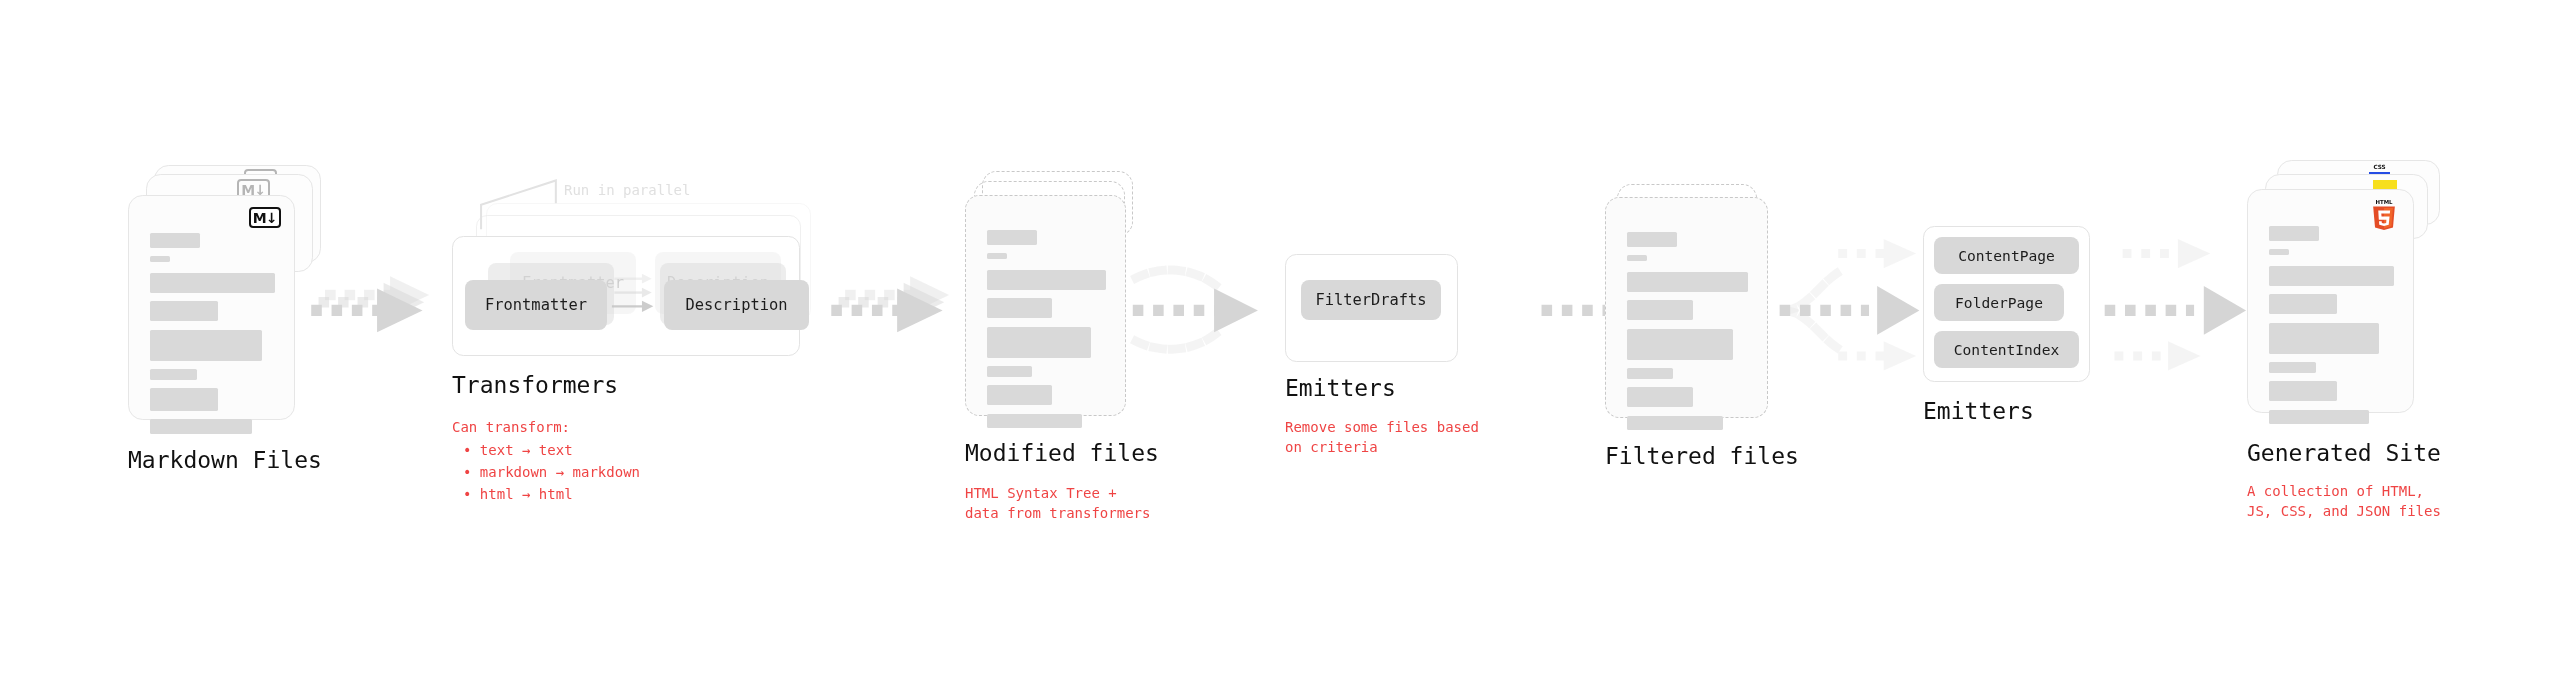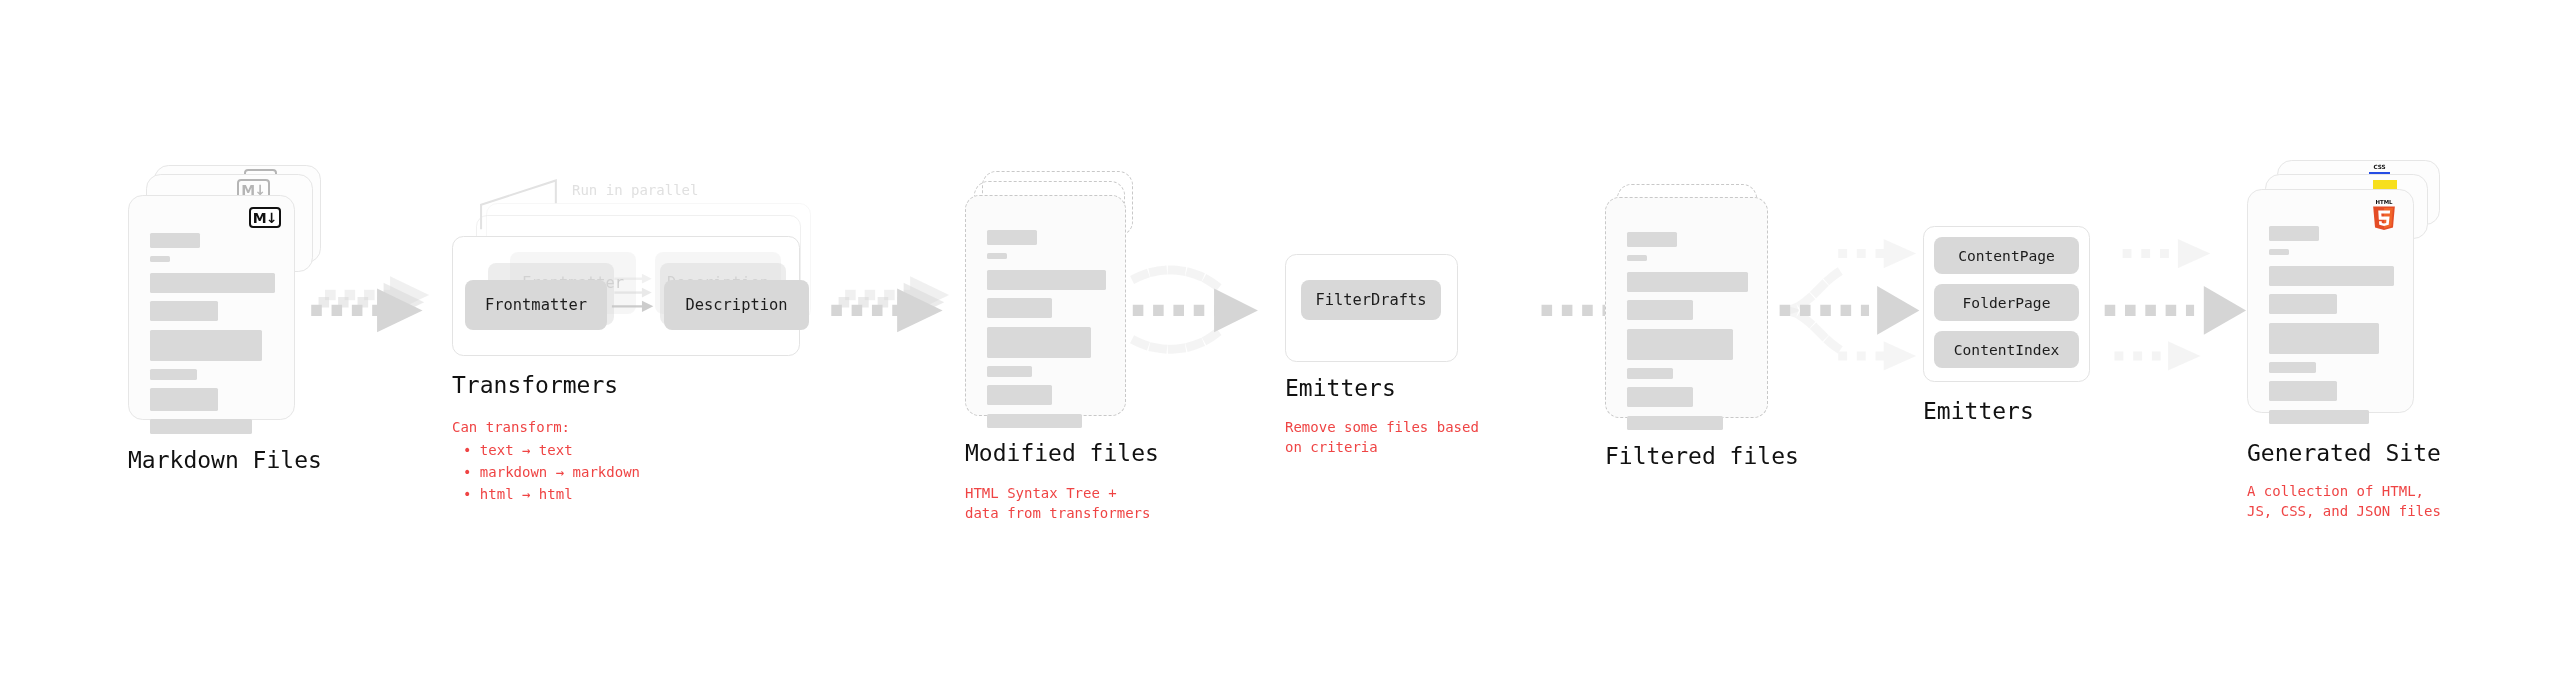--- a/index.html
+++ b/index.html
@@ -202,21 +202,21 @@
       <div class="bar" style="width:55%;height:23px;"></div>
       <div class="bar" style="width:82%;height:14.6px;"></div>
     </div>
   </div>
   <div class="heading" style="left:128px; top:447px;">Markdown Files</div>
 
   <div class="groupbox ghost2" style="left:486px; top:203px; width:325px; height:118px;"></div>
   <div class="groupbox ghost1" style="left:476px; top:215px; width:325px; height:118px;"></div>
   <div class="groupbox" style="left:452px; top:236px; width:348px; height:120px;"></div>
 
-  <div class="parallel-label" style="left:564px; top:182px;margin-left:8px;">Run in parallel</div>
+  <div class="parallel-label" style="left:564px; top:182px;">Run in parallel</div>
 
   <div class="chip g2" style="left:510px; top:252px; width:126px; height:62px;">Frontmatter</div>
   <div class="chip g1" style="left:488px; top:263px; width:126px; height:62px;">Frontmatter</div>
   <div class="chip" style="left:465px; top:280px; width:142px; height:50px;">Frontmatter</div>
 
   <div class="chip g2" style="left:655px; top:252px; width:126px; height:62px;">Description</div>
   <div class="chip g1" style="left:660px; top:263px; width:126px; height:62px;">Description</div>
   <div class="chip" style="left:664px; top:280px; width:145px; height:50px;">Description</div>
 
   <svg class="layer" viewBox="0 0 3170 838" width="2576" height="681">
@@ -274,21 +274,21 @@
       <div class="bar" style="width:88%;height:31px;"></div>
       <div class="bar" style="width:38%;height:11.4px;"></div>
       <div class="bar" style="width:55%;height:20.3px;"></div>
       <div class="bar" style="width:80%;height:14.6px;"></div>
     </div>
   </div>
   <div class="heading" style="left:1605px; top:443px;">Filtered files</div>
 
   <div class="groupbox" style="left:1923px; top:226px; width:167px; height:156px;"></div>
   <div class="chip" style="left:1934px; top:237px; width:145px; height:37px; font-size:14.6px;">ContentPage</div>
-  <div class="chip" style="left:1934px; top:284px; width:145px; height:37px; font-size:14.6px;">FolderPage</div>
+  <div class="chip" style="left:1934px; top:284px; width:130px; height:37px; font-size:14.6px;">FolderPage</div>
   <div class="chip" style="left:1934px; top:331px; width:145px; height:37px; font-size:14.6px;">ContentIndex</div>
   <div class="heading" style="left:1923px; top:398px;">Emitters</div>
 
   <div class="card stack-back" style="left:2277px; top:160px; width:163px; height:65px;"></div>
   <div class="css-badge" style="left:2369px; top:165px;">
     <span class="t">CSS</span>
     <span class="u"></span>
   </div>
 
   <div class="card stack-back" style="left:2265px; top:174px; width:163px; height:65px;"></div>

